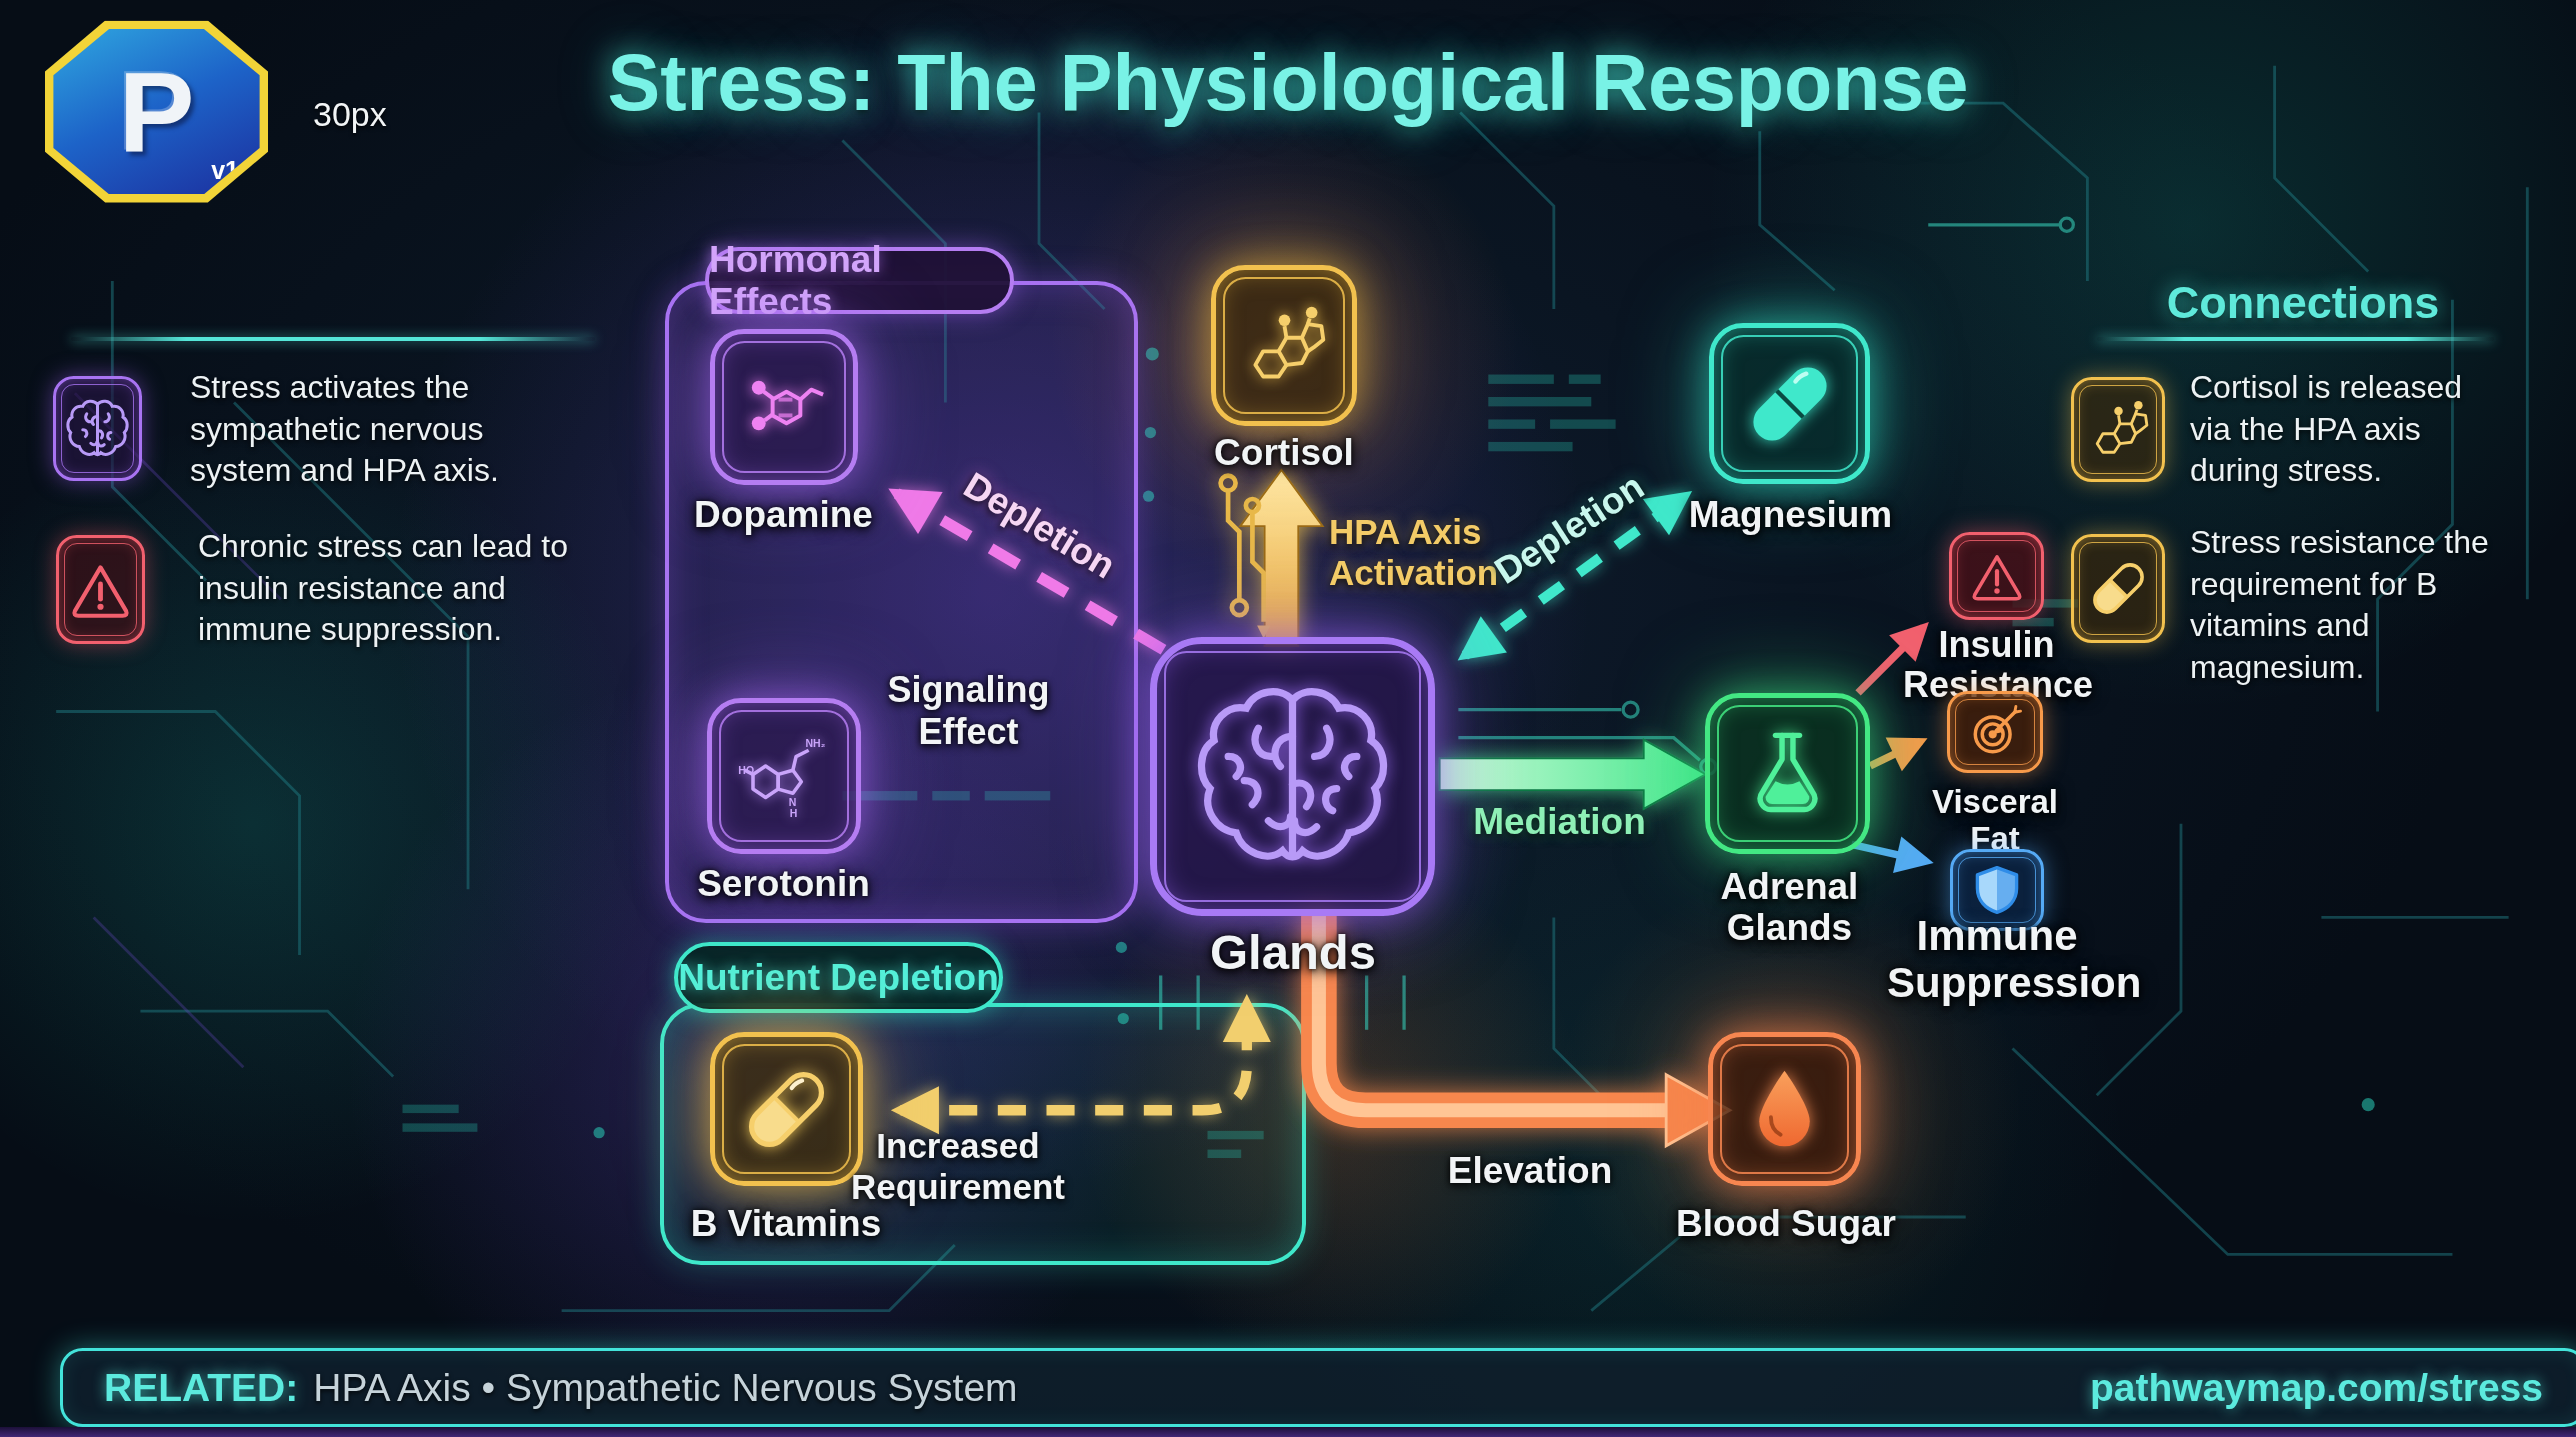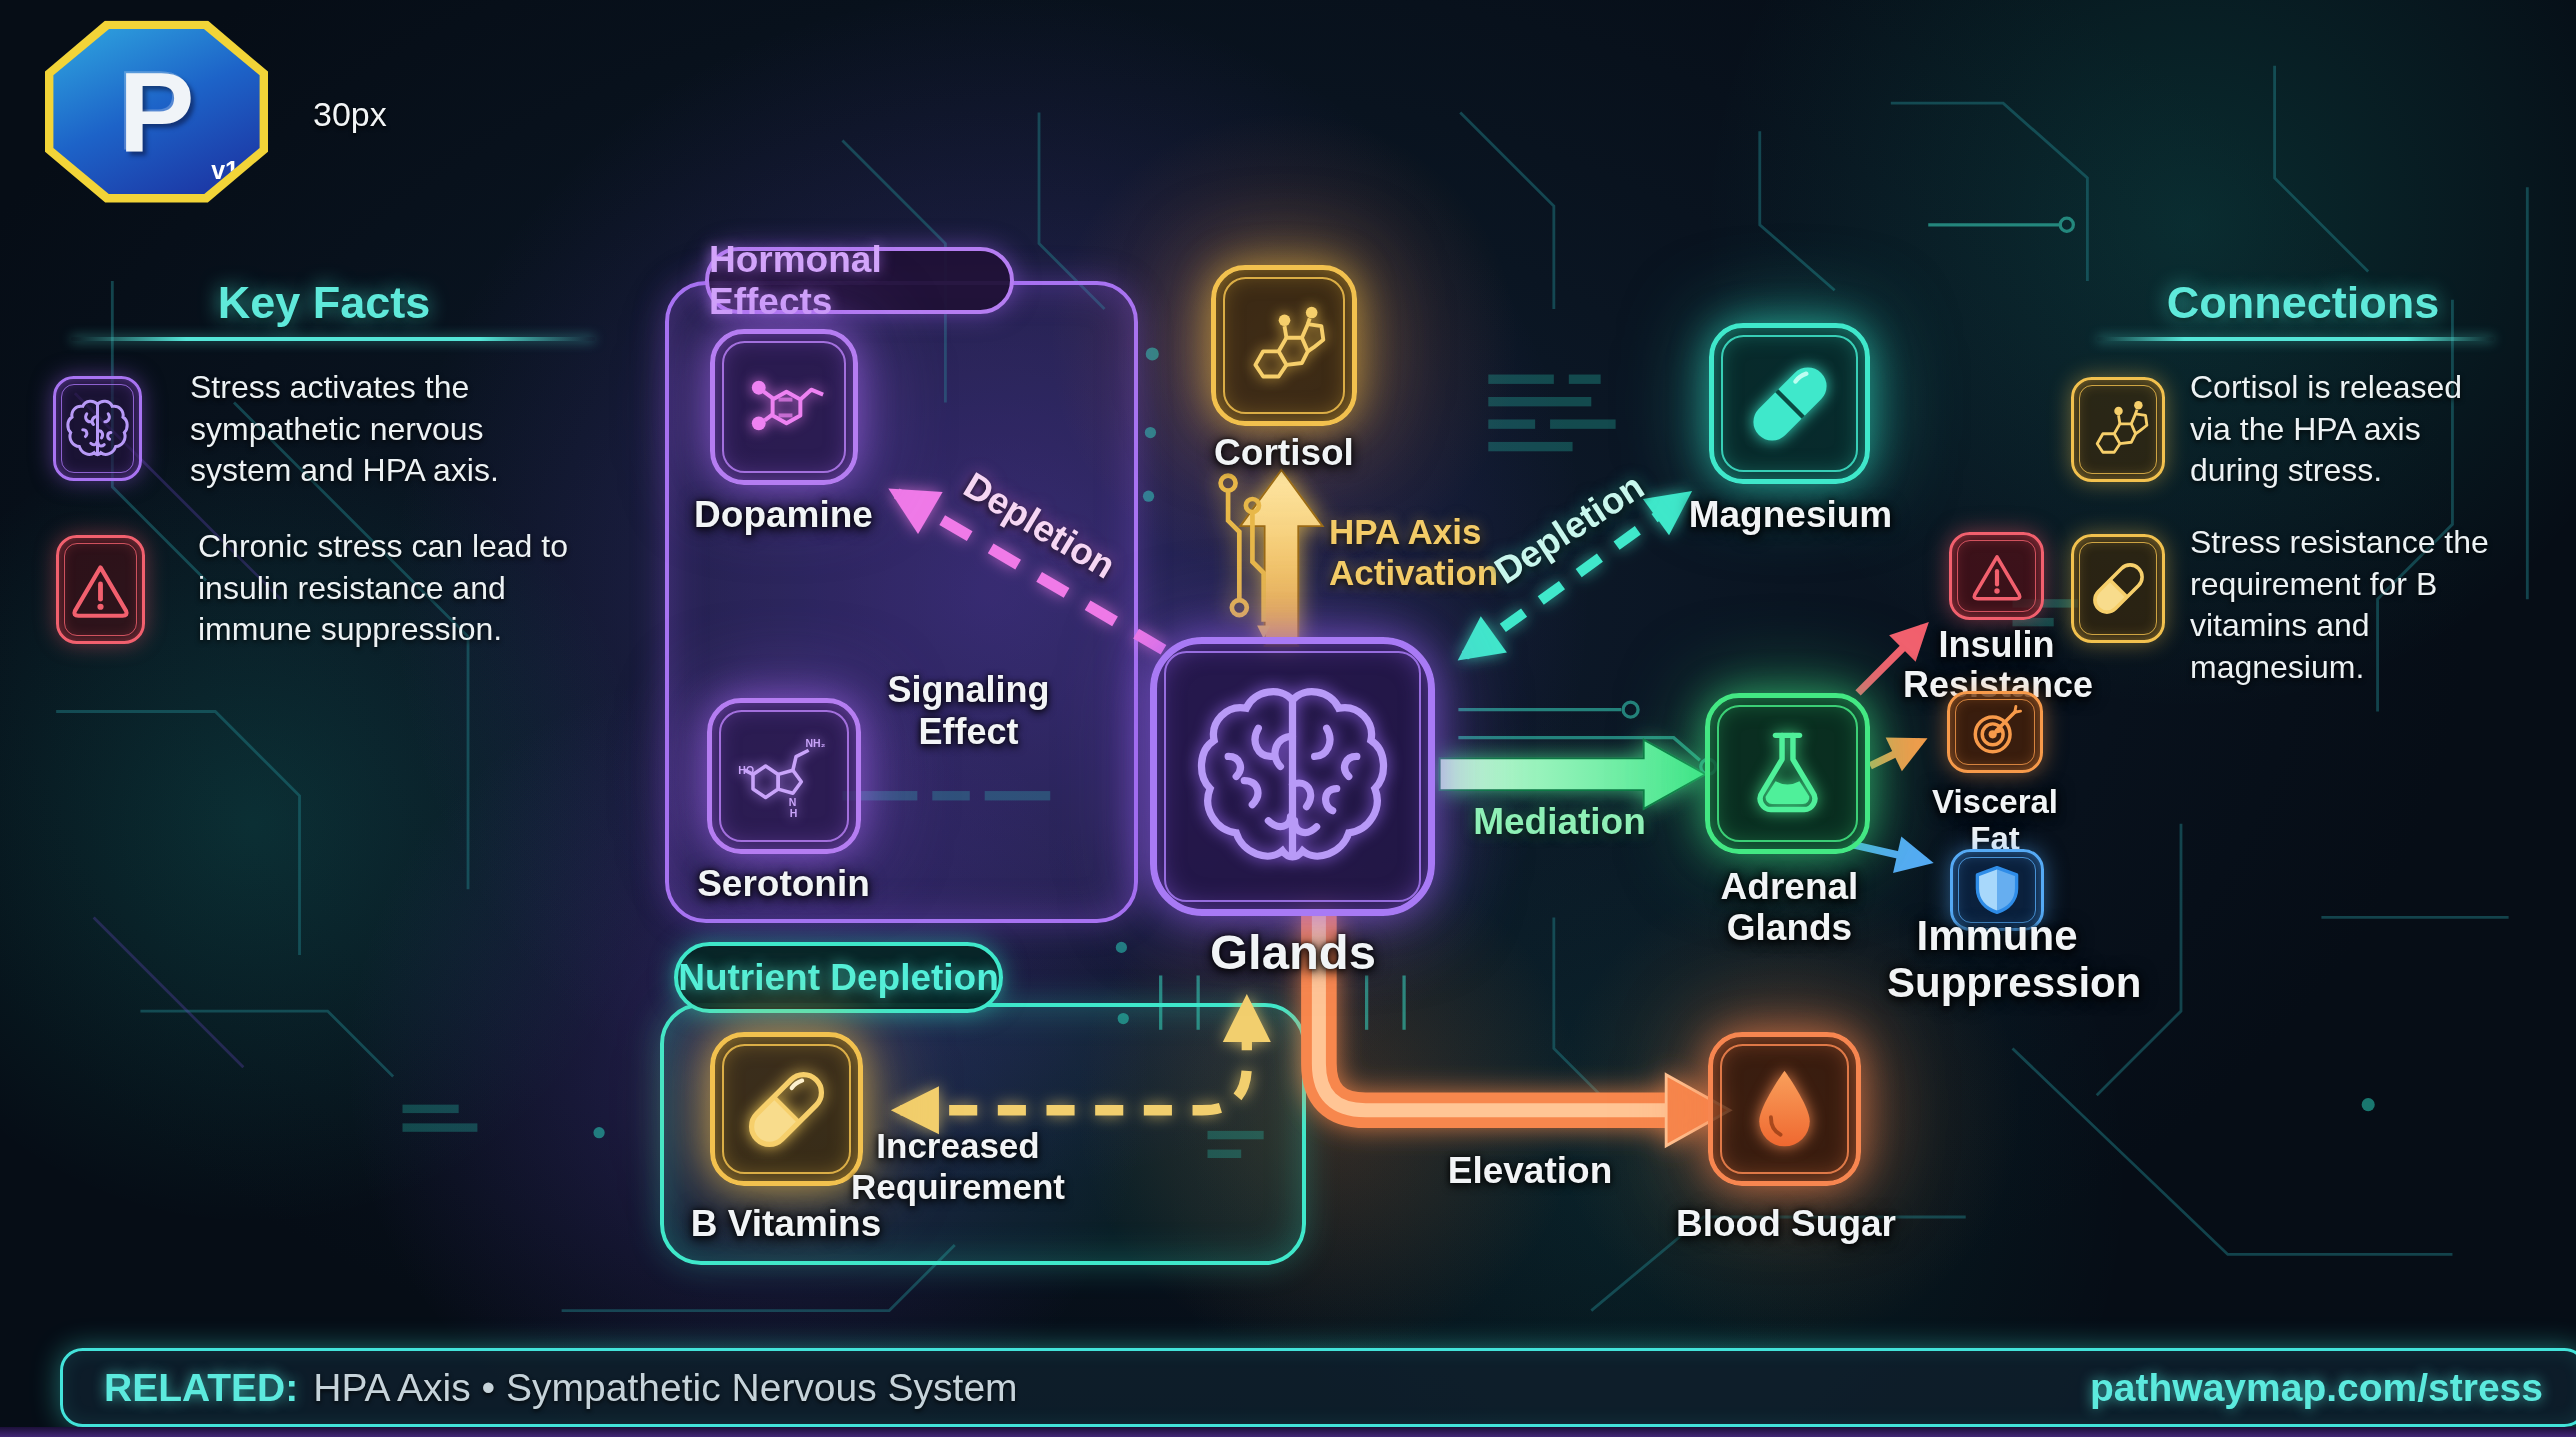--- a/index.html
+++ b/index.html
@@ -256,22 +256,22 @@
   </svg>
 
   <div class="abs logo-outer">
     <div class="logo-inner">
       <span class="logo-p">P</span>
       <span class="logo-v">v1</span>
     </div>
   </div>
   <div class="abs measure-label">30px</div>
 
-
-  <div class="abs panel-heading" style="left:90px;top:277px;width:468px;">Key Facts</div>
+  <div class="abs title">Stress: The Physiological Response</div>
+
   <div class="abs panel-rule" style="left:71px;top:337px;width:524px;"></div>
 
   <div class="node small" style="--c:#a873f2;--glow:rgba(150,90,230,.5);--bg:rgba(40,22,70,.6);left:53px;top:376px;width:89px;height:105px;">
     <svg width="67" height="67" viewBox="0 0 100 100" stroke="#b89af7" fill="none" stroke-width="4.5" stroke-linecap="round">
       <path d="M50 14 C44 7 32 8 28 17 C18 15 10 24 12 33 C4 38 4 50 10 56 C6 66 13 76 23 77 C26 87 38 92 45 86 C48 90 52 90 55 86 C62 92 74 87 77 77 C87 76 94 66 90 56 C96 50 96 38 88 33 C90 24 82 15 72 17 C68 8 56 7 50 14 Z"></path>
       <path d="M50 14 V86"></path>
       <path d="M50 32 C42 32 40 40 44 44 M50 54 C56 52 60 58 56 64 M34 28 C30 34 34 40 39 40 M66 28 C70 34 66 40 61 40 M28 52 C34 52 36 58 32 62 M70 56 C64 56 64 64 68 66 M40 72 C44 76 49 74 49 70 M60 74 C56 78 51 76 51 72"></path>
     </svg>
   </div>
   <div class="abs fact-text" style="left:190px;top:367px;width:356px;">Stress activates the sympathetic nervous system and HPA axis.</div>

